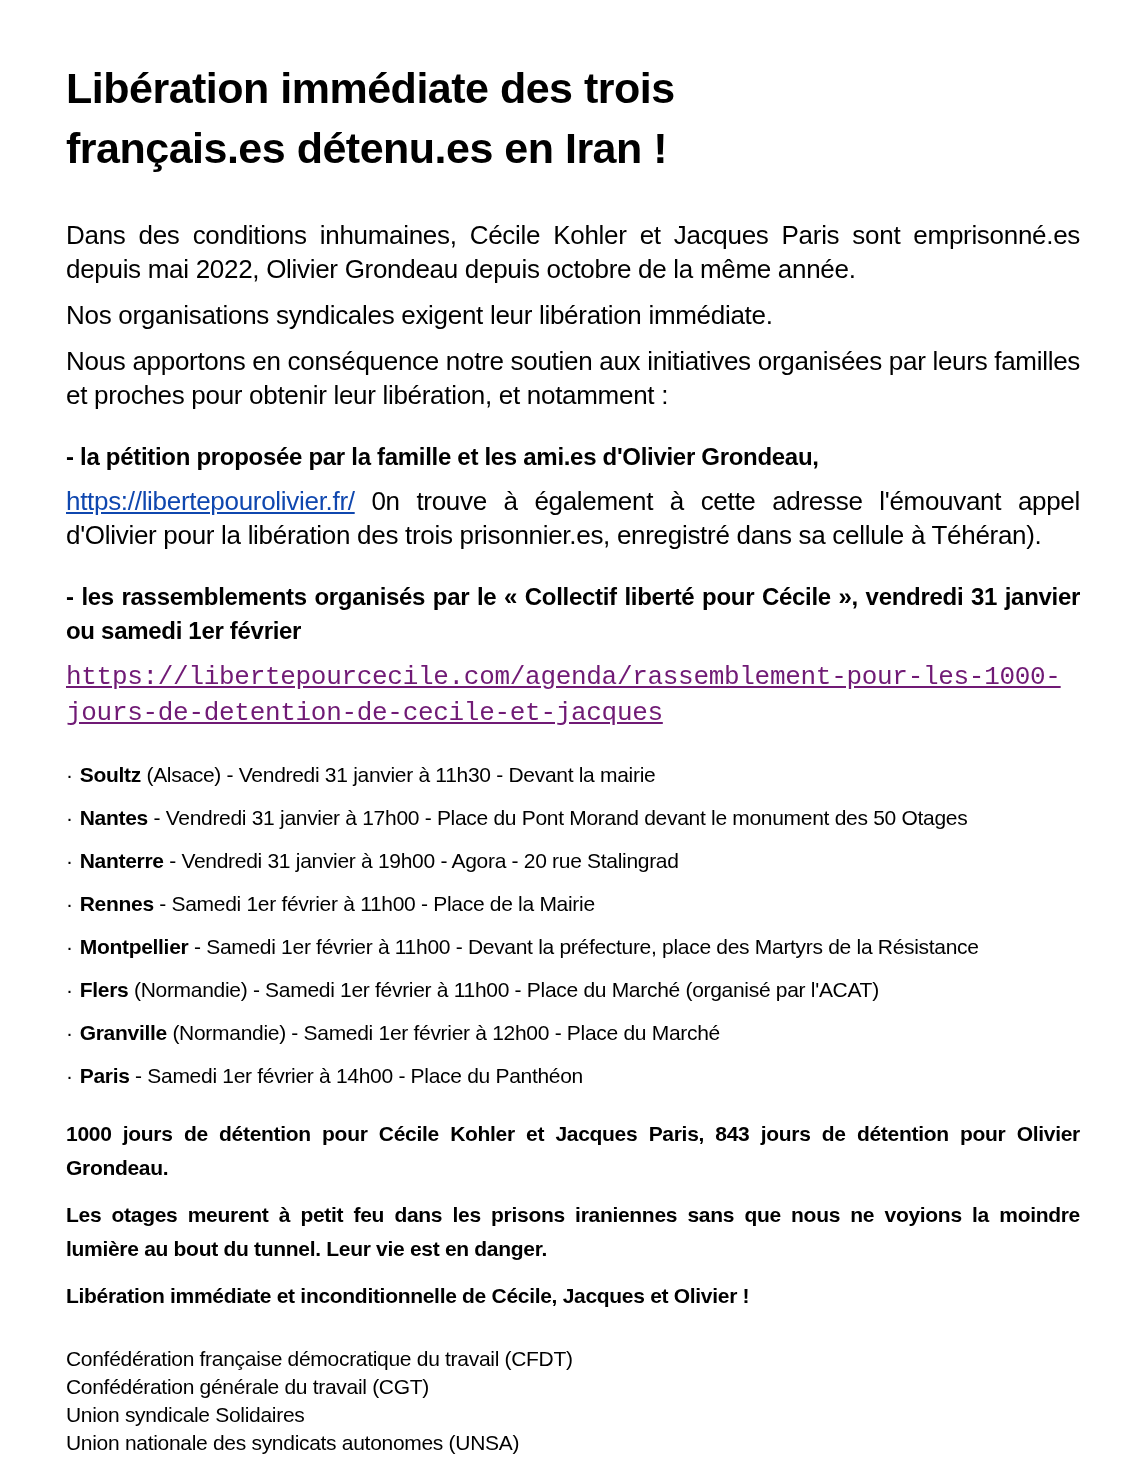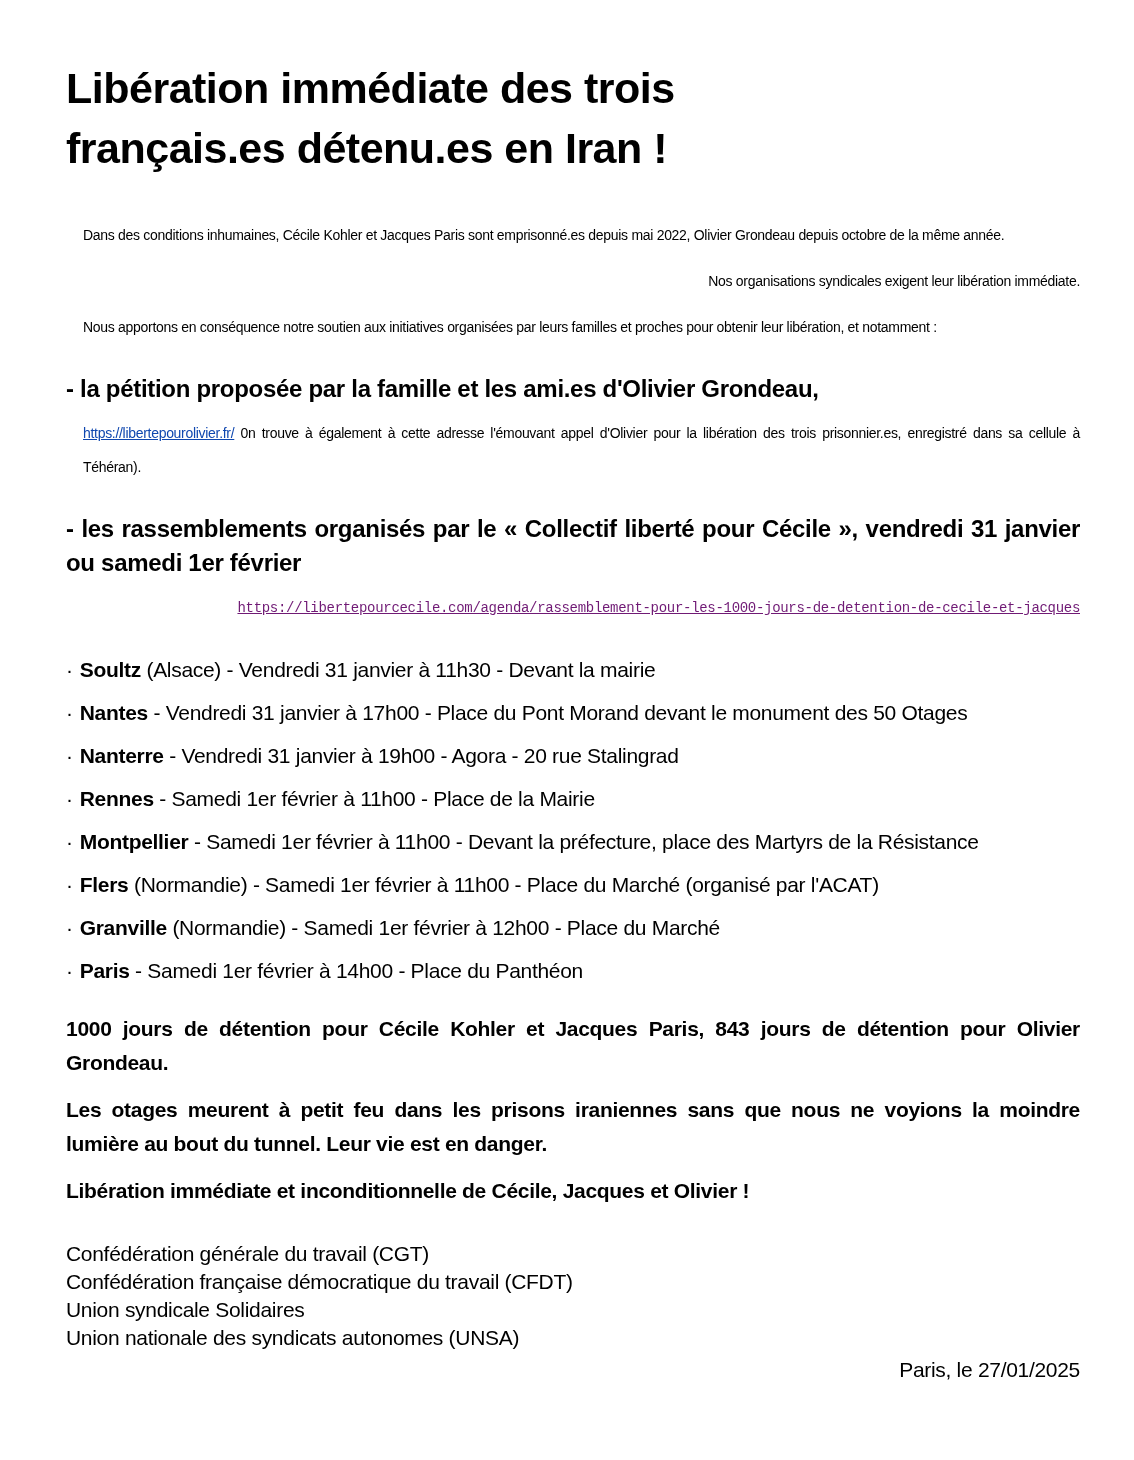--- a/index.html
+++ b/index.html
@@ -19,27 +19,27 @@
   .doc-title {
     font-size: 43px;
     font-weight: 700;
     line-height: 60px;
     letter-spacing: -0.5px;
     max-width: 810px;
     margin: 0 0 40px 0;
     color: #000000;
   }
   .body-p {
-    font-size: 14px;
+    font-size: 26px;
     line-height: 34px;
     letter-spacing: -0.3px;
-    margin: 0 0 12px 17px;
+    margin: 0 0 12px 0;
     text-align: justify;
   }
-  .no-justify { text-align: right; }
+  .no-justify { text-align: left; }
   .section-heading {
     font-size: 24px;
     font-weight: 700;
     line-height: 34px;
     letter-spacing: -0.3px;
     margin: 28px 0 10px 0;
   }
   .section-heading.justify { text-align: justify; }
   .doc-link {
     text-decoration: underline;
@@ -110,21 +110,21 @@
     <p class="event-line"><span class="bullet">·</span><b>Paris</b><span> - Samedi 1er février à 14h00 - Place du Panthéon</span></p>
   </div>
 
   <div class="emphasis-block">
     <p class="bold-p">1000 jours de détention pour Cécile Kohler et Jacques Paris, 843 jours de détention pour Olivier Grondeau.</p>
     <p class="bold-p">Les otages meurent à petit feu dans les prisons iraniennes sans que nous ne voyions la moindre lumière au bout du tunnel. Leur vie est en danger.</p>
     <p class="bold-p last">Libération immédiate et inconditionnelle de Cécile, Jacques et Olivier !</p>
   </div>
 
   <div class="signatories">
+    <p class="signatory-line">Confédération française démocratique du travail (CFDT)</p>
     <p class="signatory-line">Confédération générale du travail (CGT)</p>
-    <p class="signatory-line">Confédération française démocratique du travail (CFDT)</p>
     <p class="signatory-line">Union syndicale Solidaires</p>
     <p class="signatory-line">Union nationale des syndicats autonomes (UNSA)</p>
   </div>
 
   <p class="dateline">Paris, le 27/01/2025</p>
 
 </div>
 
 </body></html>

